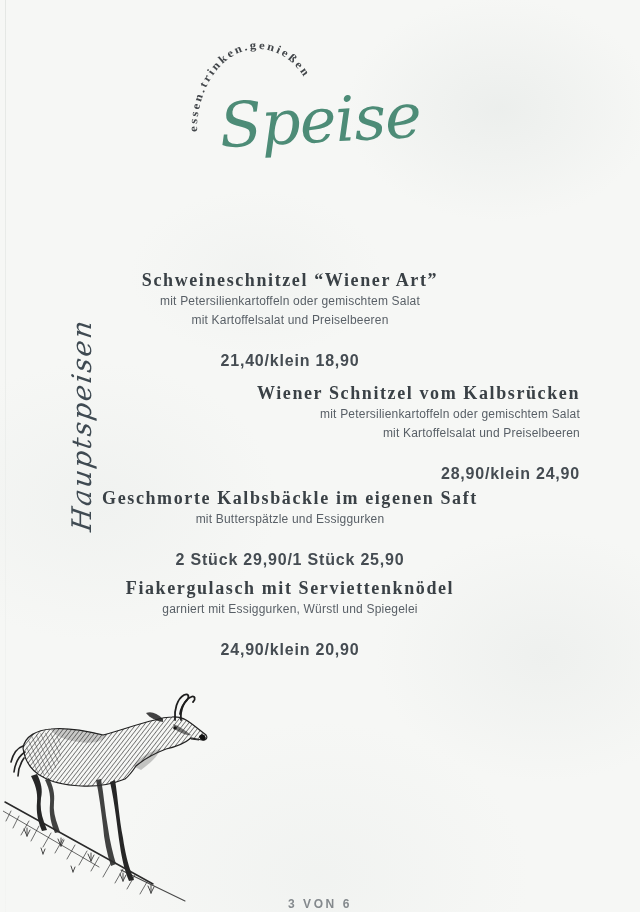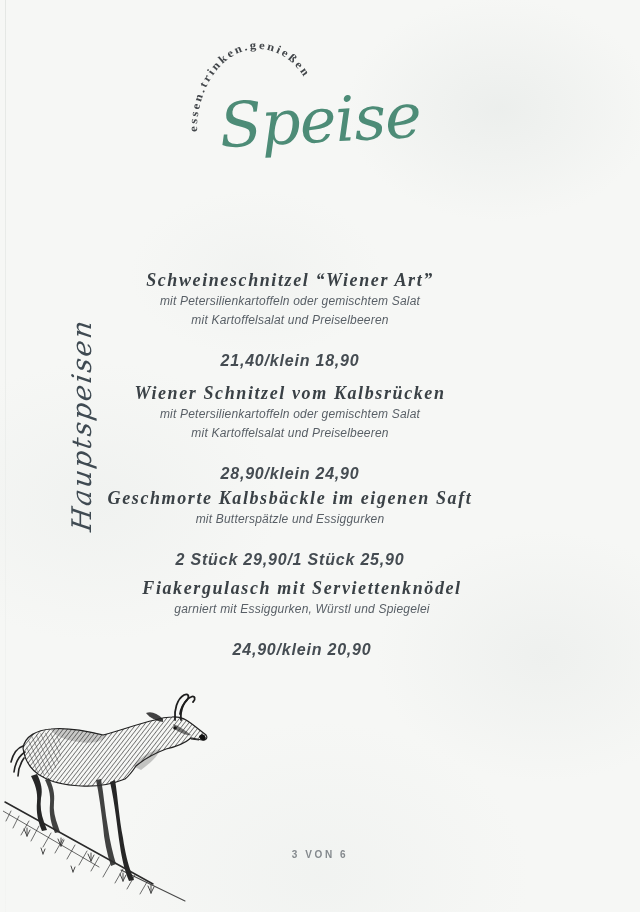--- a/index.html
+++ b/index.html
@@ -27,45 +27,45 @@
     position:absolute;left:200px;top:88px;width:240px;text-align:center;
     font-family:"DejaVu Serif", serif;font-style:italic;font-weight:500;
     font-size:62px;line-height:66px;color:#4d8c77;transform:rotate(-3deg);
     letter-spacing:-1px;}
   .logo-caps{
     position:absolute;left:169px;top:148px;width:320px;text-align:center;
     font-family:"Liberation Serif", serif;font-weight:600;font-size:31px;
     letter-spacing:8px;color:#3c4349;}
 
   
-  .menu-section{position:absolute;left:0;width:580px;text-align:center;font-style:italic;}
+  .menu-section{position:absolute;left:0;width:580px;text-align:center;}
   .item-title{
     font-family:"Liberation Serif", serif;font-weight:700;font-size:18px;
     letter-spacing:1.6px;color:#3a4146;line-height:24px;}
   .item-desc{
     font-size:12px;color:#585f66;line-height:19px;letter-spacing:.2px;}
   .item-price{
     font-weight:700;font-size:16px;letter-spacing:.8px;color:#454c52;
     line-height:22px;margin-top:20px;}
   .sec-1{top:268px;}
-  .sec-2{top:381px;}
+  .sec-2{top:381px;text-align:right;}
   .sec-3{top:486px;}
-  .sec-4{top:576px;padding-left:12px;}
+  .sec-4{top:576px;}
 
   
   .category-script{
     position:absolute;left:-13px;top:414px;width:190px;height:44px;
     text-align:center;transform:rotate(-90deg) skewX(-8deg);
     font-family:"DejaVu Serif", serif;font-style:italic;font-size:27px;
     color:#3f4a52;letter-spacing:2px;line-height:44px;}
 
   
   .page-number{
-    position:absolute;left:0;top:849px;width:640px;text-align:center;
-    font-size:10px;font-weight:700;letter-spacing:2.6px;color:#84898d;}
+    position:absolute;left:0;top:897px;width:640px;text-align:center;
+    font-size:12px;font-weight:700;letter-spacing:2.6px;color:#84898d;}
 
   
   .chamois-svg{position:absolute;left:3px;top:684px;width:232px;height:226px;}
 </style>
 </head>
 <body>
 
 <div class="page">
 
   <div class="edge-line"></div>

